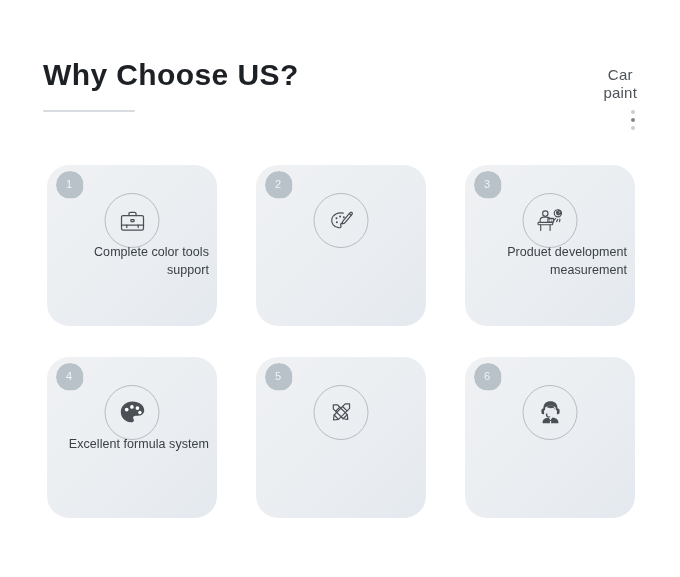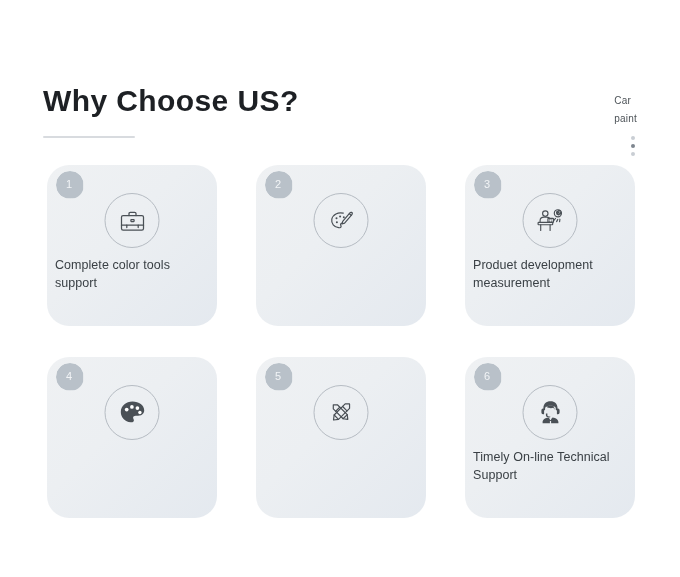--- a/index.html
+++ b/index.html
@@ -14,21 +14,20 @@
     overflow: hidden;
     position: relative;
   }
 
   
   .header {
     position: absolute;
     left: 0; top: 0;
     width: 680px;
     height: 150px;
-    margin-top: 26px;
   }
   .page-title {
     position: absolute;
     left: 43px;
     top: 60px;
     font-size: 30px;
     font-weight: 700;
     letter-spacing: 0.4px;
     color: #1d2024;
     line-height: 1;
@@ -41,22 +40,22 @@
     width: 92px;
     height: 2px;
     background: #d8dbdf;
     border-radius: 1px;
   }
 
   .corner-label {
     position: absolute;
     right: 43px;
     top: 66px;
-    text-align: left;
-    font-size: 10px;
+    text-align: center;
+    font-size: 15px;
     line-height: 18px;
     color: #4d5358;
     letter-spacing: 0.2px;
   }
   .corner-label .line { display: block; }
 
   .corner-dots {
     position: absolute;
     right: 45px;
     top: 110px;
@@ -132,22 +131,22 @@
     background: transparent;
   }
   .card-icon-ring svg {
     display: block;
   }
 
   .card-text {
     position: absolute;
     left: 8px;
     right: 8px;
-    top: 91px;
-    text-align: left;
+    top: 78px;
+    text-align: right;
     font-size: 12.5px;
     line-height: 18px;
     color: #3a4045;
     letter-spacing: 0.05px;
   }
 </style>
 </head>
 <body>
 
 <div class="header">
@@ -225,20 +224,21 @@
     <div class="card-badge">4</div>
     <div class="card-icon-ring">
       <svg width="32" height="32" viewBox="0 0 32 32" fill="none">
         <path d="M16 4.4C9.5 4.4 4.3 9 4.3 14.9c0 5.4 4.2 9.6 9.9 10.4 1.9.3 3.1-.5 3.2-1.8.1-1.1-.9-1.8-.8-2.9.1-1.2 1.2-1.9 2.6-1.9h2.3c5 0 6.2-3 6.2-5.4 0-5.2-5.2-8.9-11.7-8.9z" fill="#4a5056"></path>
         <circle cx="10.2" cy="12.6" r="1.85" fill="#ffffff"></circle>
         <circle cx="15.4" cy="9.9" r="1.85" fill="#ffffff"></circle>
         <circle cx="20.9" cy="11.1" r="1.85" fill="#ffffff"></circle>
         <circle cx="23.4" cy="15.5" r="1.7" fill="#ffffff"></circle>
       </svg>
     </div>
+    <div class="card-text">Excellent formula system</div>
   </div>
 
   <div class="card">
     <div class="card-badge">5</div>
     <div class="card-icon-ring">
       <svg width="31" height="31" viewBox="0 0 31 31" fill="none" stroke="#4a5056" stroke-width="1.2" stroke-linecap="round" stroke-linejoin="round">
         <g transform="rotate(45 15.5 15.5)">
           <path d="M15.5 3.4l3.1 3.1v15.6l-3.1 4-3.1-4V6.5z"></path>
           <line x1="12.4" y1="10.1" x2="18.6" y2="10.1"></line>
           <line x1="12.4" y1="22.1" x2="18.6" y2="22.1"></line>
@@ -259,16 +259,15 @@
         <path d="M16 4.2c-4.3 0-7.1 2.7-7.1 6.6 0 1 .1 1.9.3 2.6l1.4-.3c-.2-1.6.2-3 .9-3.7 1.2.6 3.1 1 4.8 1 1.6 0 3-.4 4.1-1 .7.8 1.1 2.1.9 3.7l1.4.3c.2-.7.3-1.6.3-2.6 0-3.9-2.7-6.6-7-6.6z" fill="#4a5056"></path>
         <path d="M8.5 11.6c-.9 0-1.6.9-1.6 2v1.6c0 1.1.7 2 1.6 2h1.1v-5.6H8.5zM23.5 11.6h-1.1v5.6h1.1c.9 0 1.6-.9 1.6-2v-1.6c0-1.1-.7-2-1.6-2z" fill="#4a5056"></path>
         <path d="M11.6 12.3c0-2.4 2-3.9 4.4-3.9s4.4 1.5 4.4 3.9v2.4c0 2.4-2 4.2-4.4 4.2s-4.4-1.8-4.4-4.2z" fill="#e9ecef"></path>
         <path d="M12.6 10.2c1.4.9 4.3 1.3 6.2.5.6.5 1.1 1.3 1.2 2.3v-1.2c0-2.1-1.9-3.6-4-3.6-1.8 0-3.1.9-3.4 2z" fill="#4a5056"></path>
         <path d="M11.4 16.6h1.5v1.6c0 .6.7 1.2 1.6 1.2h1.3v1.1h-1.3c-1.6 0-3-1-3.1-2.3z" fill="#4a5056"></path>
         <path d="M13.9 20.4l2.1 2.1 2.1-2.1c3.4.4 5.8 2.2 5.8 4.6v1.3H8.1v-1.3c0-2.4 2.4-4.2 5.8-4.6z" fill="#4a5056"></path>
         <path d="M15.3 20.2h1.4v2.2l-.7.9-.7-.9z" fill="#e9ecef"></path>
         <path d="M15.4 24.1h1.2v3.2h-1.2z" fill="#e9ecef"></path>
       </svg>
     </div>
-    <div class="card-text">Timely On-line Technical Support</div>
   </div>
 
 </div>
 
 </body></html>

